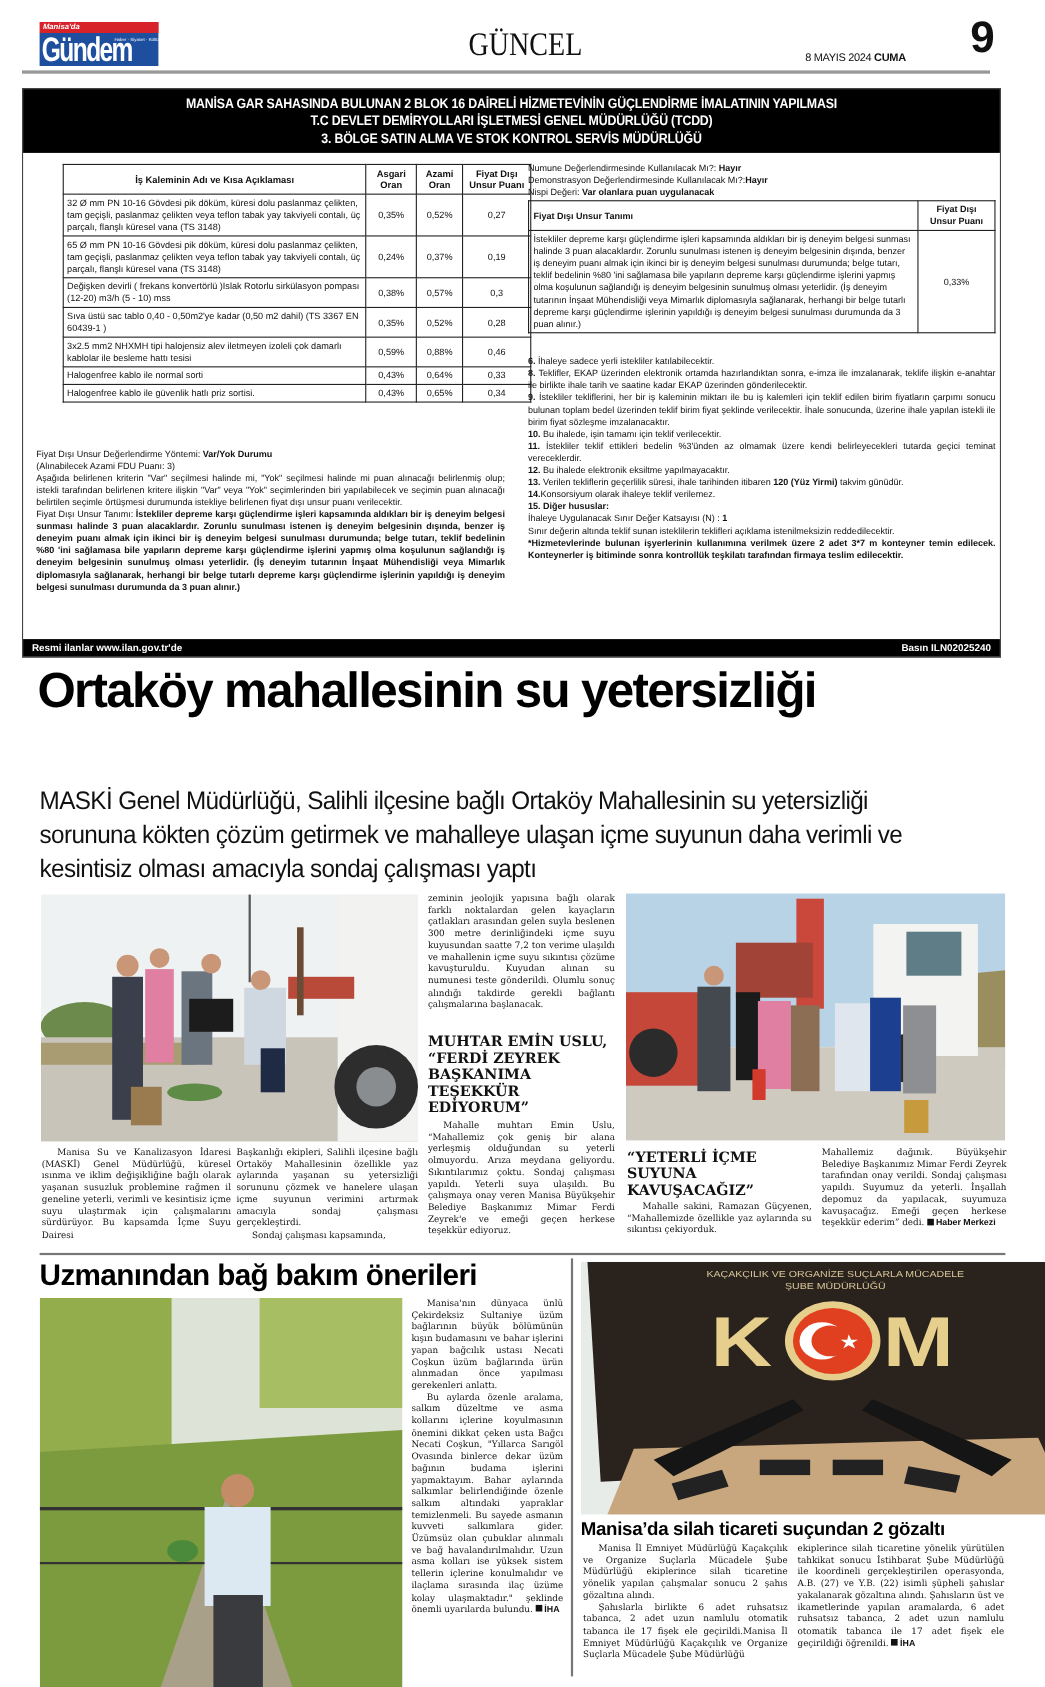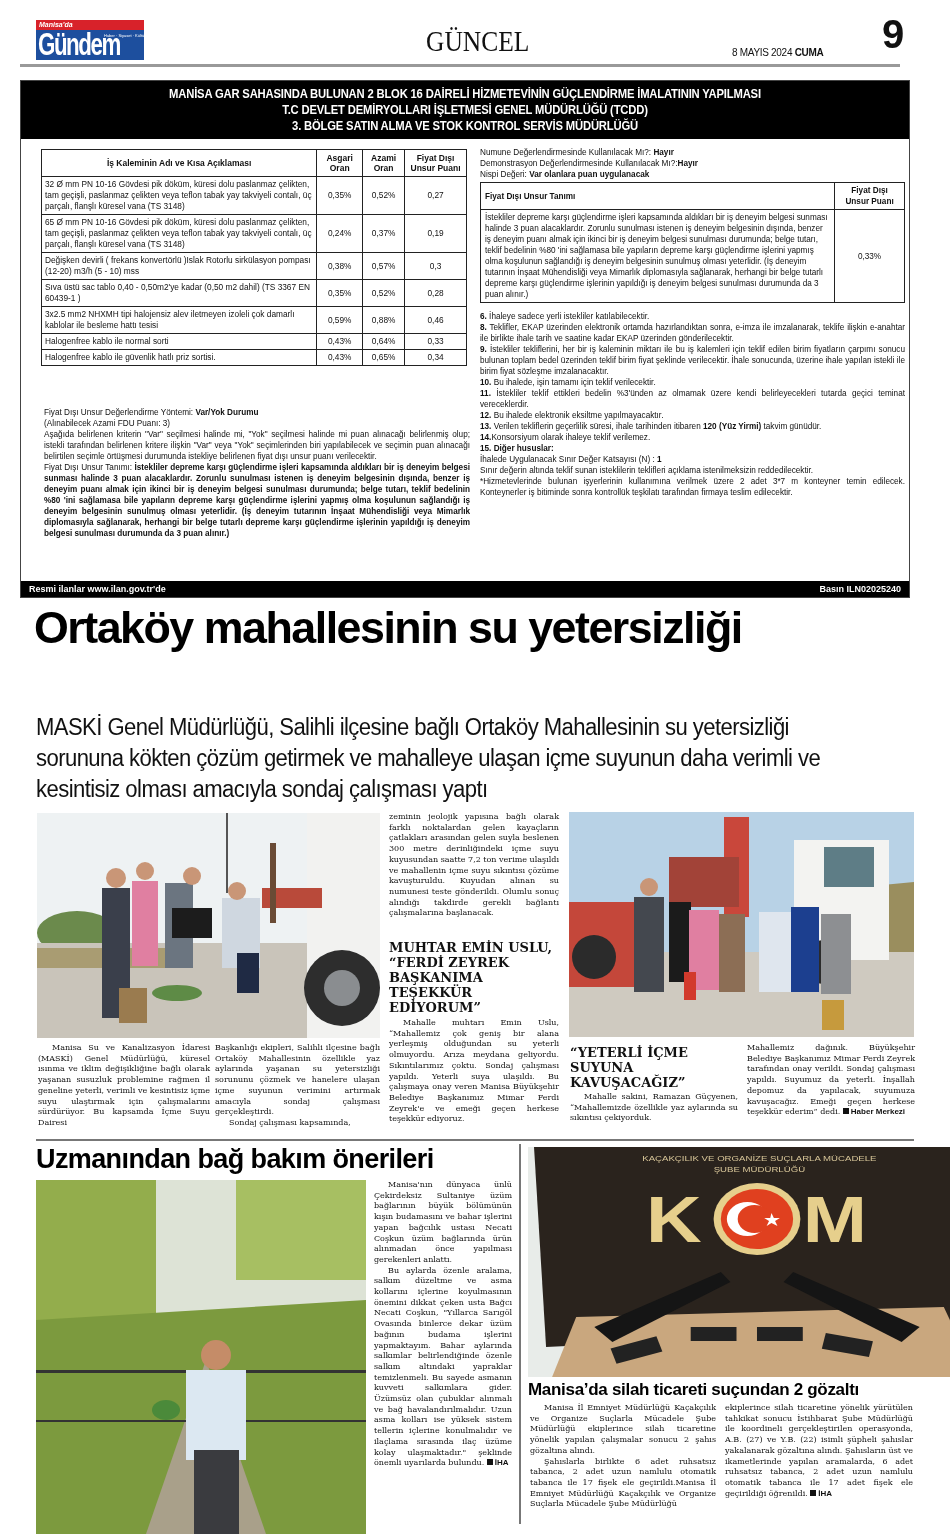--- a/index.html
+++ b/index.html
@@ -18,34 +18,34 @@
   .section-title { position: absolute; left: 390px; top: 6px; font-family: "Liberation Serif", serif; font-size: 30px; letter-spacing: 0px; transform: scaleX(0.85); transform-origin: left top; color: #111; }
   .dateline { position: absolute; left: 696px; top: 29px; font-size: 10px; letter-spacing: -0.3px; color: #111; }
   .dateline b { font-weight: bold; }
   .page-num { position: absolute; left: 846px; top: -6px; font-size: 40px; font-weight: bold; color: #111; }
   .mast-rule { position: absolute; left: 20px; top: 64px; width: 880px; height: 3px; background: #999; }
 
   
   .ad { position: absolute; left: 20px; top: 80px; width: 890px; height: 518px; border: 1px solid #444; padding-left: 32px; }
   .ad-head { position: absolute; left: 0; top: 0; width: 888px; height: 58px; background: #000; color: #fff; text-align: center; font-weight: bold; font-size: 12.5px; line-height: 16px; padding-top: 5px; letter-spacing: -0.2px; }
   .ad-head div { transform: scaleX(0.9); }
-  .ad-left { position: absolute; left: 20px; top: 68px; width: 466px; }
+  .ad-left { position: absolute; left: 36px; top: 68px; width: 466px; }
   table.items { border-collapse: collapse; width: 426px; font-size: 8.3px; line-height: 11px; }
   table.items th, table.items td { border: 1px solid #222; padding: 2px 3px; vertical-align: middle; }
   table.items th { font-weight: bold; text-align: center; font-size: 8.5px; line-height: 10px; padding: 3px 2px; }
   table.items td.num { text-align: center; }
-  .ad-notes { position: absolute; left: 23px; top: 326px; width: 426px; font-size: 8.2px; line-height: 11px; text-align: justify; }
+  .ad-notes { position: absolute; left: 12px; top: 326px; width: 426px; font-size: 8.2px; line-height: 11px; text-align: justify; }
   .ad-notes b { font-weight: bold; }
   .ad-right { position: absolute; left: 459px; top: 66px; width: 430px; font-size: 8.2px; line-height: 11px; }
   .ad-right b { font-weight: bold; }
   table.fdu { border-collapse: collapse; width: 425px; font-size: 8.2px; line-height: 11px; margin-top: 2px; }
   table.fdu th, table.fdu td { border: 1px solid #222; padding: 2px 4px; vertical-align: middle; }
   table.fdu th { font-weight: bold; }
   table.fdu th.c, table.fdu td.c { text-align: center; }
-  .ad-rules { margin-top: 8px; width: 425px; text-align: justify; }
+  .ad-rules { margin-top: 20px; width: 425px; text-align: justify; }
   .ad-foot { position: absolute; left: 0; top: 500px; width: 888px; height: 16px; background: #000; color: #fff; font-weight: bold; font-size: 9px; line-height: 16px; padding: 0 8px; }
   .ad-foot .l { float: left; }
   .ad-foot .r { float: right; }
 
   
   .headline { position: absolute; left: 34px; top: 598px; width: 880px; font-family: "Liberation Sans", sans-serif; font-weight: bold; color: #000; }
   .headline .l1 { font-size: 45px; line-height: 60px; letter-spacing: -1.5px; transform: scaleX(0.995); transform-origin: left top; white-space: nowrap; }
   .headline .l2 { font-size: 47px; line-height: 54px; letter-spacing: -0.8px; white-space: nowrap; }
   .deck { position: absolute; left: 36px; top: 712px; width: 878px; font-family: "Liberation Sans", sans-serif; font-size: 23px; line-height: 31px; color: #111; letter-spacing: -0.6px; transform: scaleX(0.96); transform-origin: left top; }
 
@@ -185,23 +185,23 @@
           <div><b>6.</b><span> İhaleye sadece yerli istekliler katılabilecektir.</span></div>
           <div><b>8.</b><span> Teklifler, EKAP üzerinden elektronik ortamda hazırlandıktan sonra, e-imza ile imzalanarak, teklife ilişkin e-anahtar ile birlikte ihale tarih ve saatine kadar EKAP üzerinden gönderilecektir.</span></div>
           <div><b>9.</b><span> İstekliler tekliflerini, her bir iş kaleminin miktarı ile bu iş kalemleri için teklif edilen birim fiyatların çarpımı sonucu bulunan toplam bedel üzerinden teklif birim fiyat şeklinde verilecektir. İhale sonucunda, üzerine ihale yapılan istekli ile birim fiyat sözleşme imzalanacaktır.</span></div>
           <div><b>10.</b><span> Bu ihalede, işin tamamı için teklif verilecektir.</span></div>
           <div><b>11.</b><span> İstekliler teklif ettikleri bedelin %3'ünden az olmamak üzere kendi belirleyecekleri tutarda geçici teminat vereceklerdir.</span></div>
           <div><b>12.</b><span> Bu ihalede elektronik eksiltme yapılmayacaktır.</span></div>
           <div><b>13.</b><span> Verilen tekliflerin geçerlilik süresi, ihale tarihinden itibaren </span><b>120 (Yüz Yirmi)</b><span> takvim günüdür.</span></div>
           <div><b>14.</b><span>Konsorsiyum olarak ihaleye teklif verilemez.</span></div>
           <div><b>15. Diğer hususlar:</b><span></span></div>
         </div>
-      <div><span>İhalede Uygulanacak Sınır Değer Katsayısı (N) : </span><b>1</b></div>
+      <div><span>İhaleye Uygulanacak Sınır Değer Katsayısı (N) : </span><b>1</b></div>
       <div>Sınır değerin altında teklif sunan isteklilerin teklifleri açıklama istenilmeksizin reddedilecektir.</div>
-      <div style="font-weight:normal">*Hizmetevlerinde bulunan işyerlerinin kullanımına verilmek üzere 2 adet 3*7 m konteyner temin edilecek. Konteynerler iş bitiminde sonra kontrollük teşkilatı tarafından firmaya teslim edilecektir.</div>
+      <div style="font-weight:bold">*Hizmetevlerinde bulunan işyerlerinin kullanımına verilmek üzere 2 adet 3*7 m konteyner temin edilecek. Konteynerler iş bitiminde sonra kontrollük teşkilatı tarafından firmaya teslim edilecektir.</div>
     </div>
   </div>
 
   <div class="ad-foot">
     <span class="l">Resmi ilanlar www.ilan.gov.tr'de</span>
     <span class="r">Basın ILN02025240</span>
   </div>
 </div>
 
 <div class="headline">

